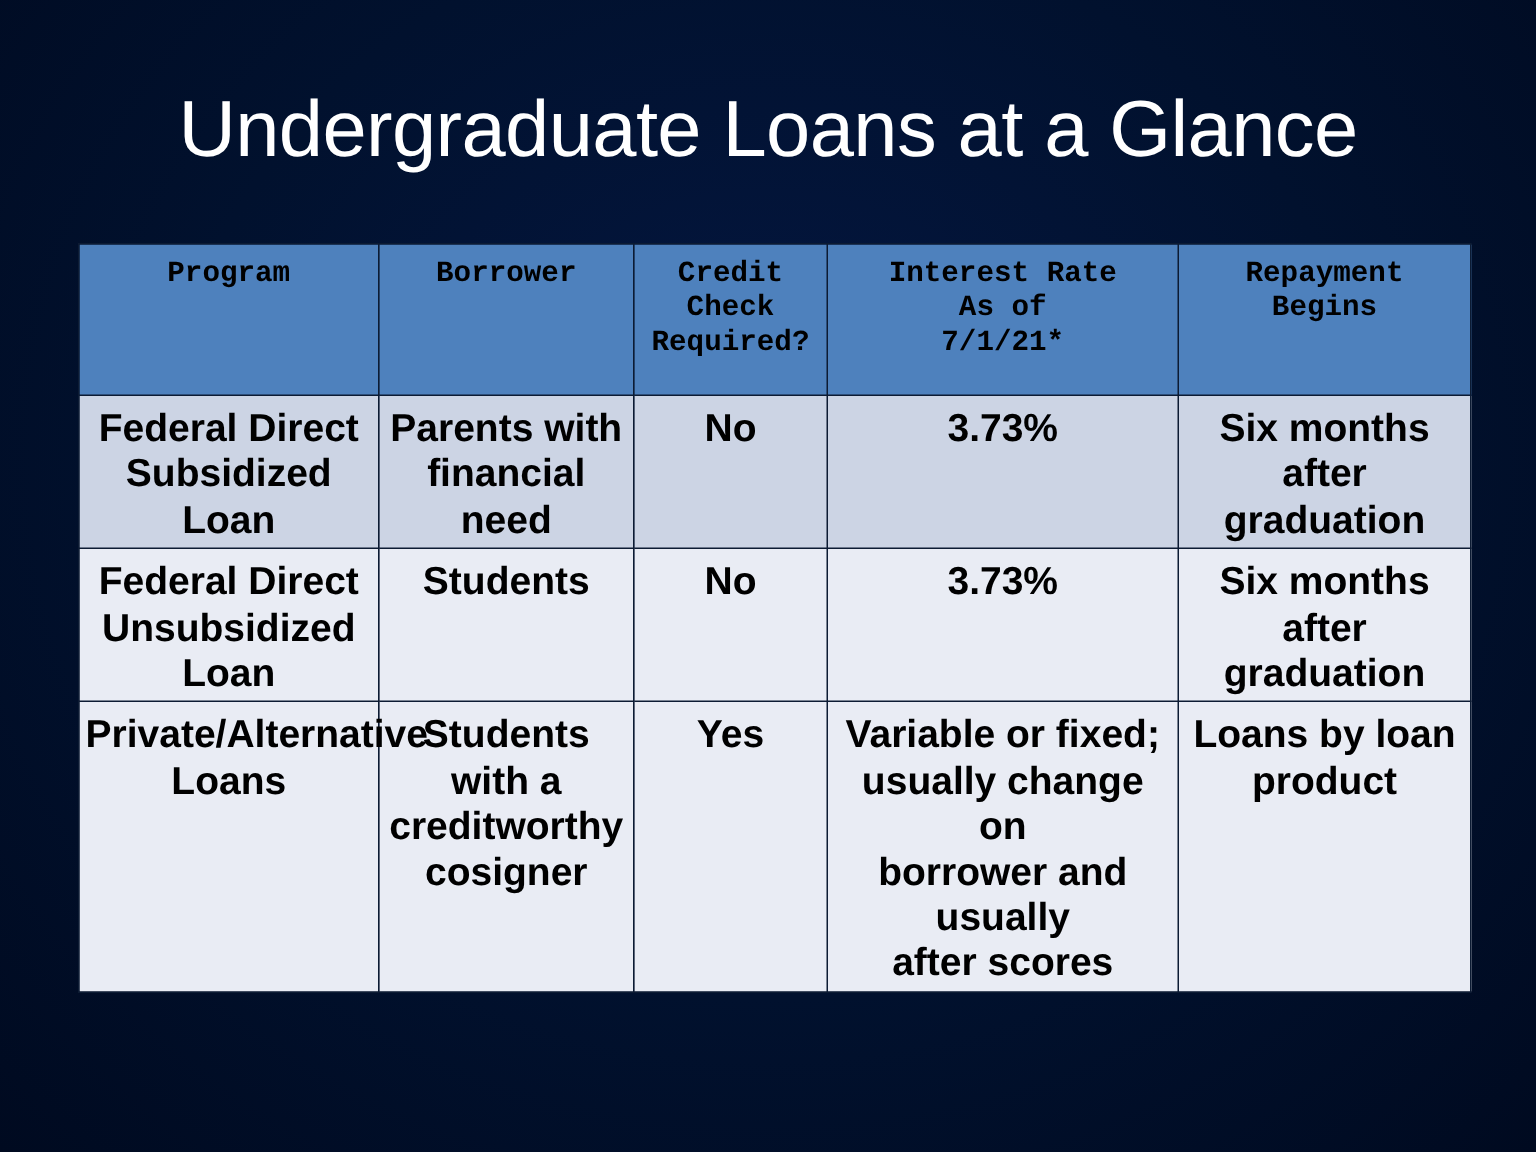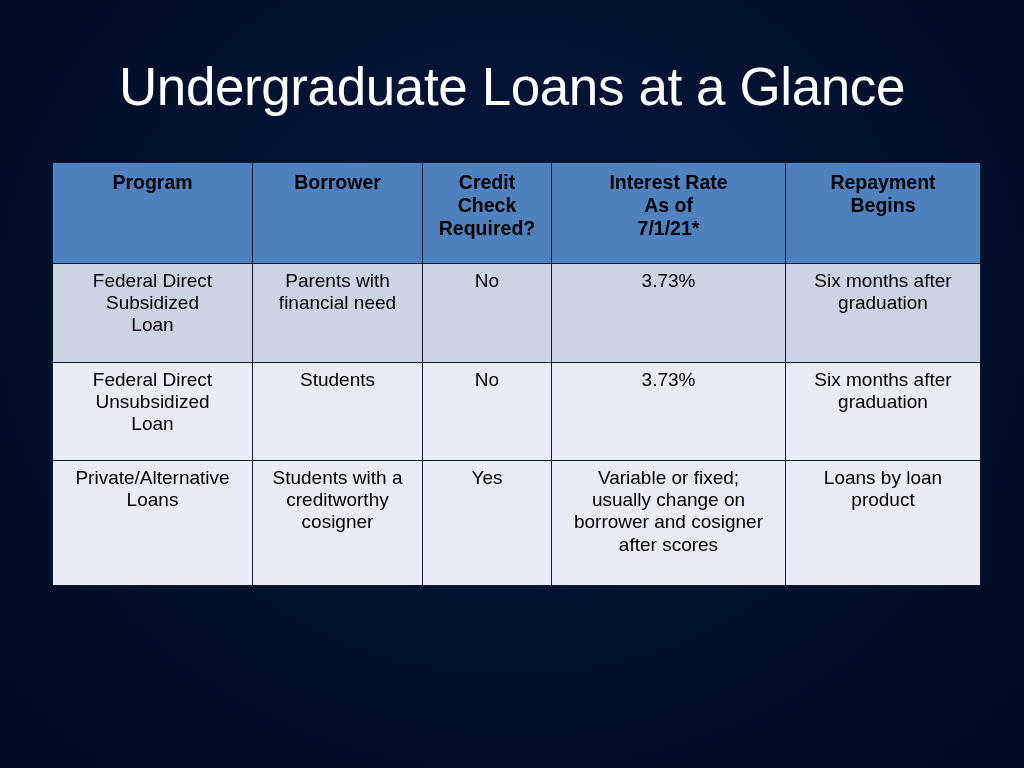--- a/index.html
+++ b/index.html
@@ -50,24 +50,25 @@
     padding: 6px 4px 4px 4px;
     line-height: 1.17;
   }
   #loan-table thead th {
     background: #4e81bd;
     font-weight: bold;
     font-size: 19.5px;
     height: 88px;
     vertical-align: top;
     padding-top: 8px;
+    font-family: Liberation Mono, monospace;
   }
   #loan-table tbody td {
-    font-size: 19px;
-    font-weight: 400;
+    font-size: 26px;
+    font-weight: 700;
   }
   tr.row-dark td { background: #ccd4e4; }
   tr.row-light td { background: #e9ecf4; }
 
   td.rate-cell { font-size: 23px; }
   td.rate-cell.rate-small { font-size: 19.5px; }
 
   tr.r1 td { height: 88px; }
   tr.r2 td { height: 87px; }
   tr.r3 td { height: 110px; }
@@ -175,21 +176,21 @@
         </td>
         <td>
           <span class="cellline">Students with a</span>
           <span class="cellline">creditworthy</span>
           <span class="cellline">cosigner</span>
         </td>
         <td>Yes</td>
         <td class="rate-cell rate-small">
           <span class="cellline">Variable or fixed;</span>
           <span class="cellline">usually change on</span>
-          <span class="cellline">borrower and cosigner</span>
+          <span class="cellline">borrower and usually</span>
           <span class="cellline">after scores</span>
         </td>
         <td>
           <span class="cellline">Loans by loan</span>
           <span class="cellline">product</span>
         </td>
       </tr>
 
     </tbody>
   </table>

